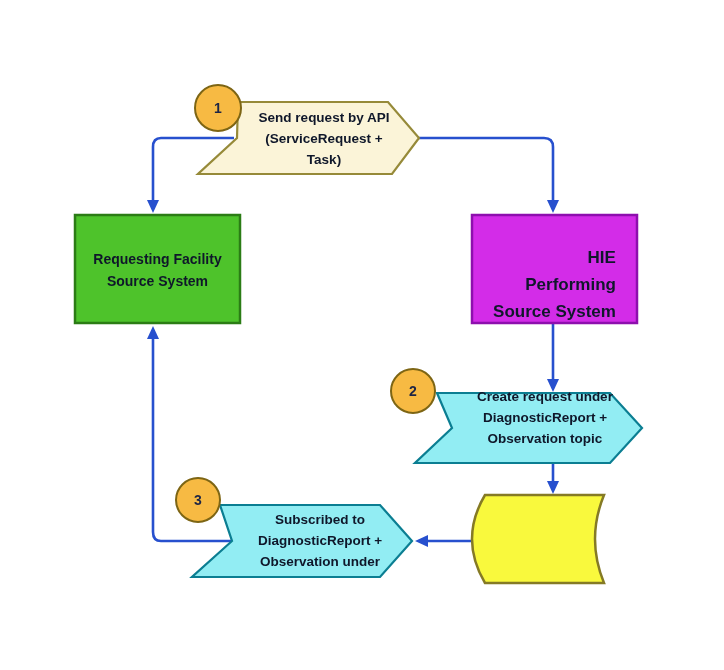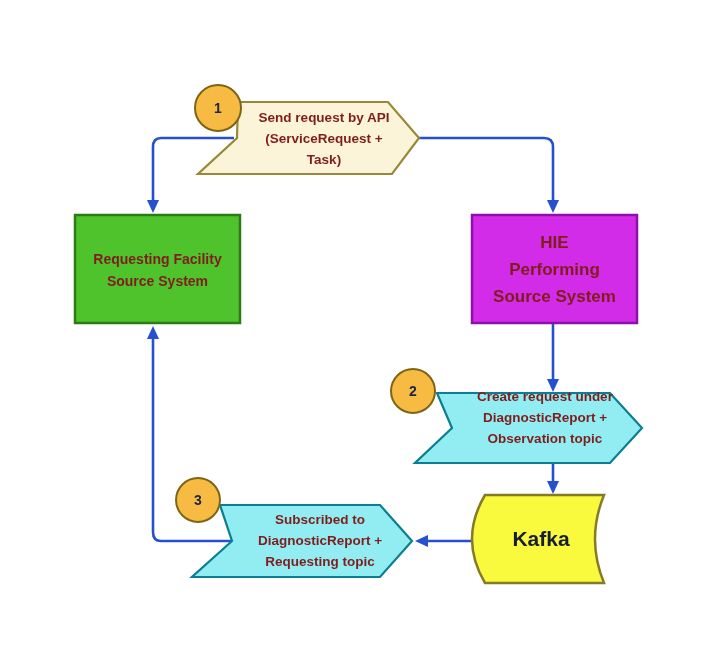--- a/index.html
+++ b/index.html
@@ -4,21 +4,21 @@
 <style>
   html,body{margin:0;padding:0;background:#ffffff;}
   .canvas{
     position:relative;width:724px;height:670px;background:#ffffff;overflow:hidden;
     font-family:"Liberation Sans",sans-serif;
   }
   .layer{position:absolute;left:0;top:0;width:724px;height:670px;}
   .conn{fill:none;stroke-width:2.6px;stroke-linecap:butt;}
   .label{
     position:absolute;display:flex;align-items:center;justify-content:center;
-    text-align:center;white-space:pre-line;font-weight:bold;color:#7f1d1d;
+    text-align:center;white-space:pre-line;font-weight:bold;color:#0f172a;
     pointer-events:none;
   }
   .label-sm{font-size:13.5px;line-height:21px;}
   .label-md{font-size:14px;line-height:22px;}
   .label-lg{font-size:17px;line-height:27px;}
   .label-xl{font-size:21px;line-height:24px;color:#161e33;}
   .badge{
     position:absolute;border-radius:50%;box-sizing:border-box;
     background:#f7ba43;border:2.5px solid #7d6514;
     display:flex;align-items:center;justify-content:center;
@@ -63,33 +63,32 @@
     <path d="M 485 495 L 604 495 Q 586 539 604 583 L 485 583 Q 459 539 485 495 Z" stroke-width="2.5" fill="#f9f93d" stroke="#857a25"></path>
   </svg>
 
   <div class="label label-sm" style="left:236px;top:106px;width:176px;height:64px;">Send request by API
 (ServiceRequest +
 Task)</div>
 
   <div class="label label-md" style="left:77px;top:217px;width:161px;height:106px;">Requesting Facility
 Source System</div>
 
-  <div class="label label-lg" style="left:474px;top:217px;width:161px;height:104px;">HIE
+  <div class="label label-lg" style="left:474px;top:232px;width:161px;height:104px;text-align:right;">HIE
 Performing
 Source System</div>
 
   <div class="label label-sm" style="left:450px;top:386px;width:190px;height:62px;">Create request under
 DiagnosticReport +
 Observation topic</div>
 
   <div class="label label-sm" style="left:230px;top:509px;width:180px;height:62px;">Subscribed to
 DiagnosticReport +
-Requesting topic</div>
+Observation under</div>
 
-  <div class="label label-xl" style="left:478px;top:497px;width:126px;height:84px;">Kafka</div>
 
   <div class="badge" style="left:194px;top:84px;width:48px;height:48px;">
     <span>1</span>
   </div>
   <div class="badge" style="left:390px;top:368px;width:46px;height:46px;">
     <span>2</span>
   </div>
   <div class="badge" style="left:175px;top:477px;width:46px;height:46px;">
     <span>3</span>
   </div>

